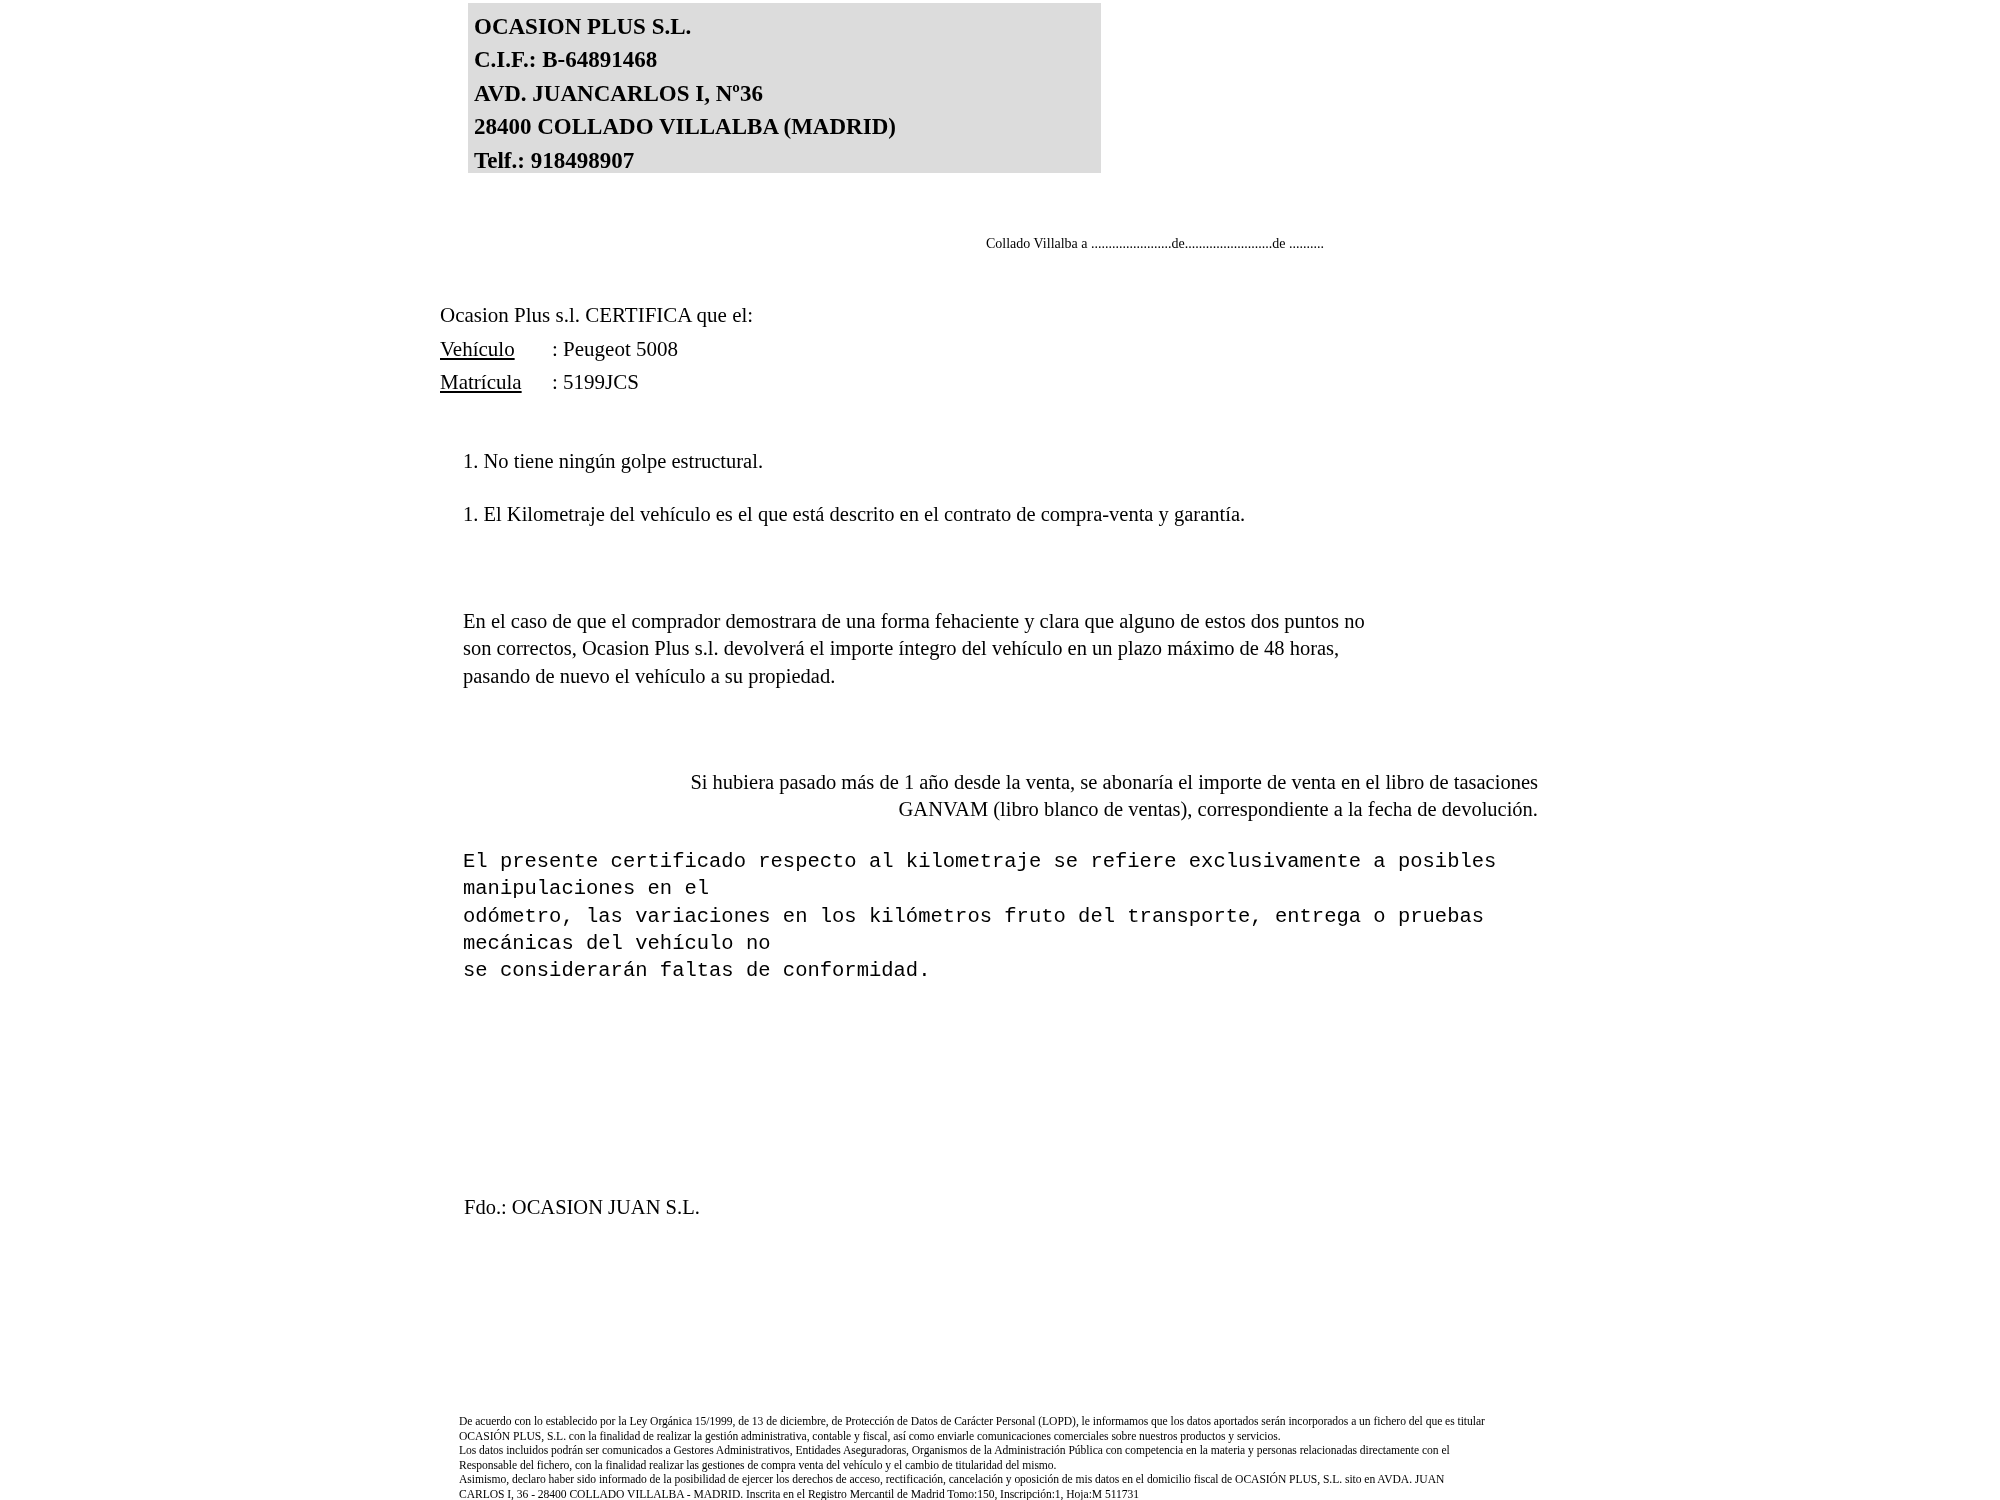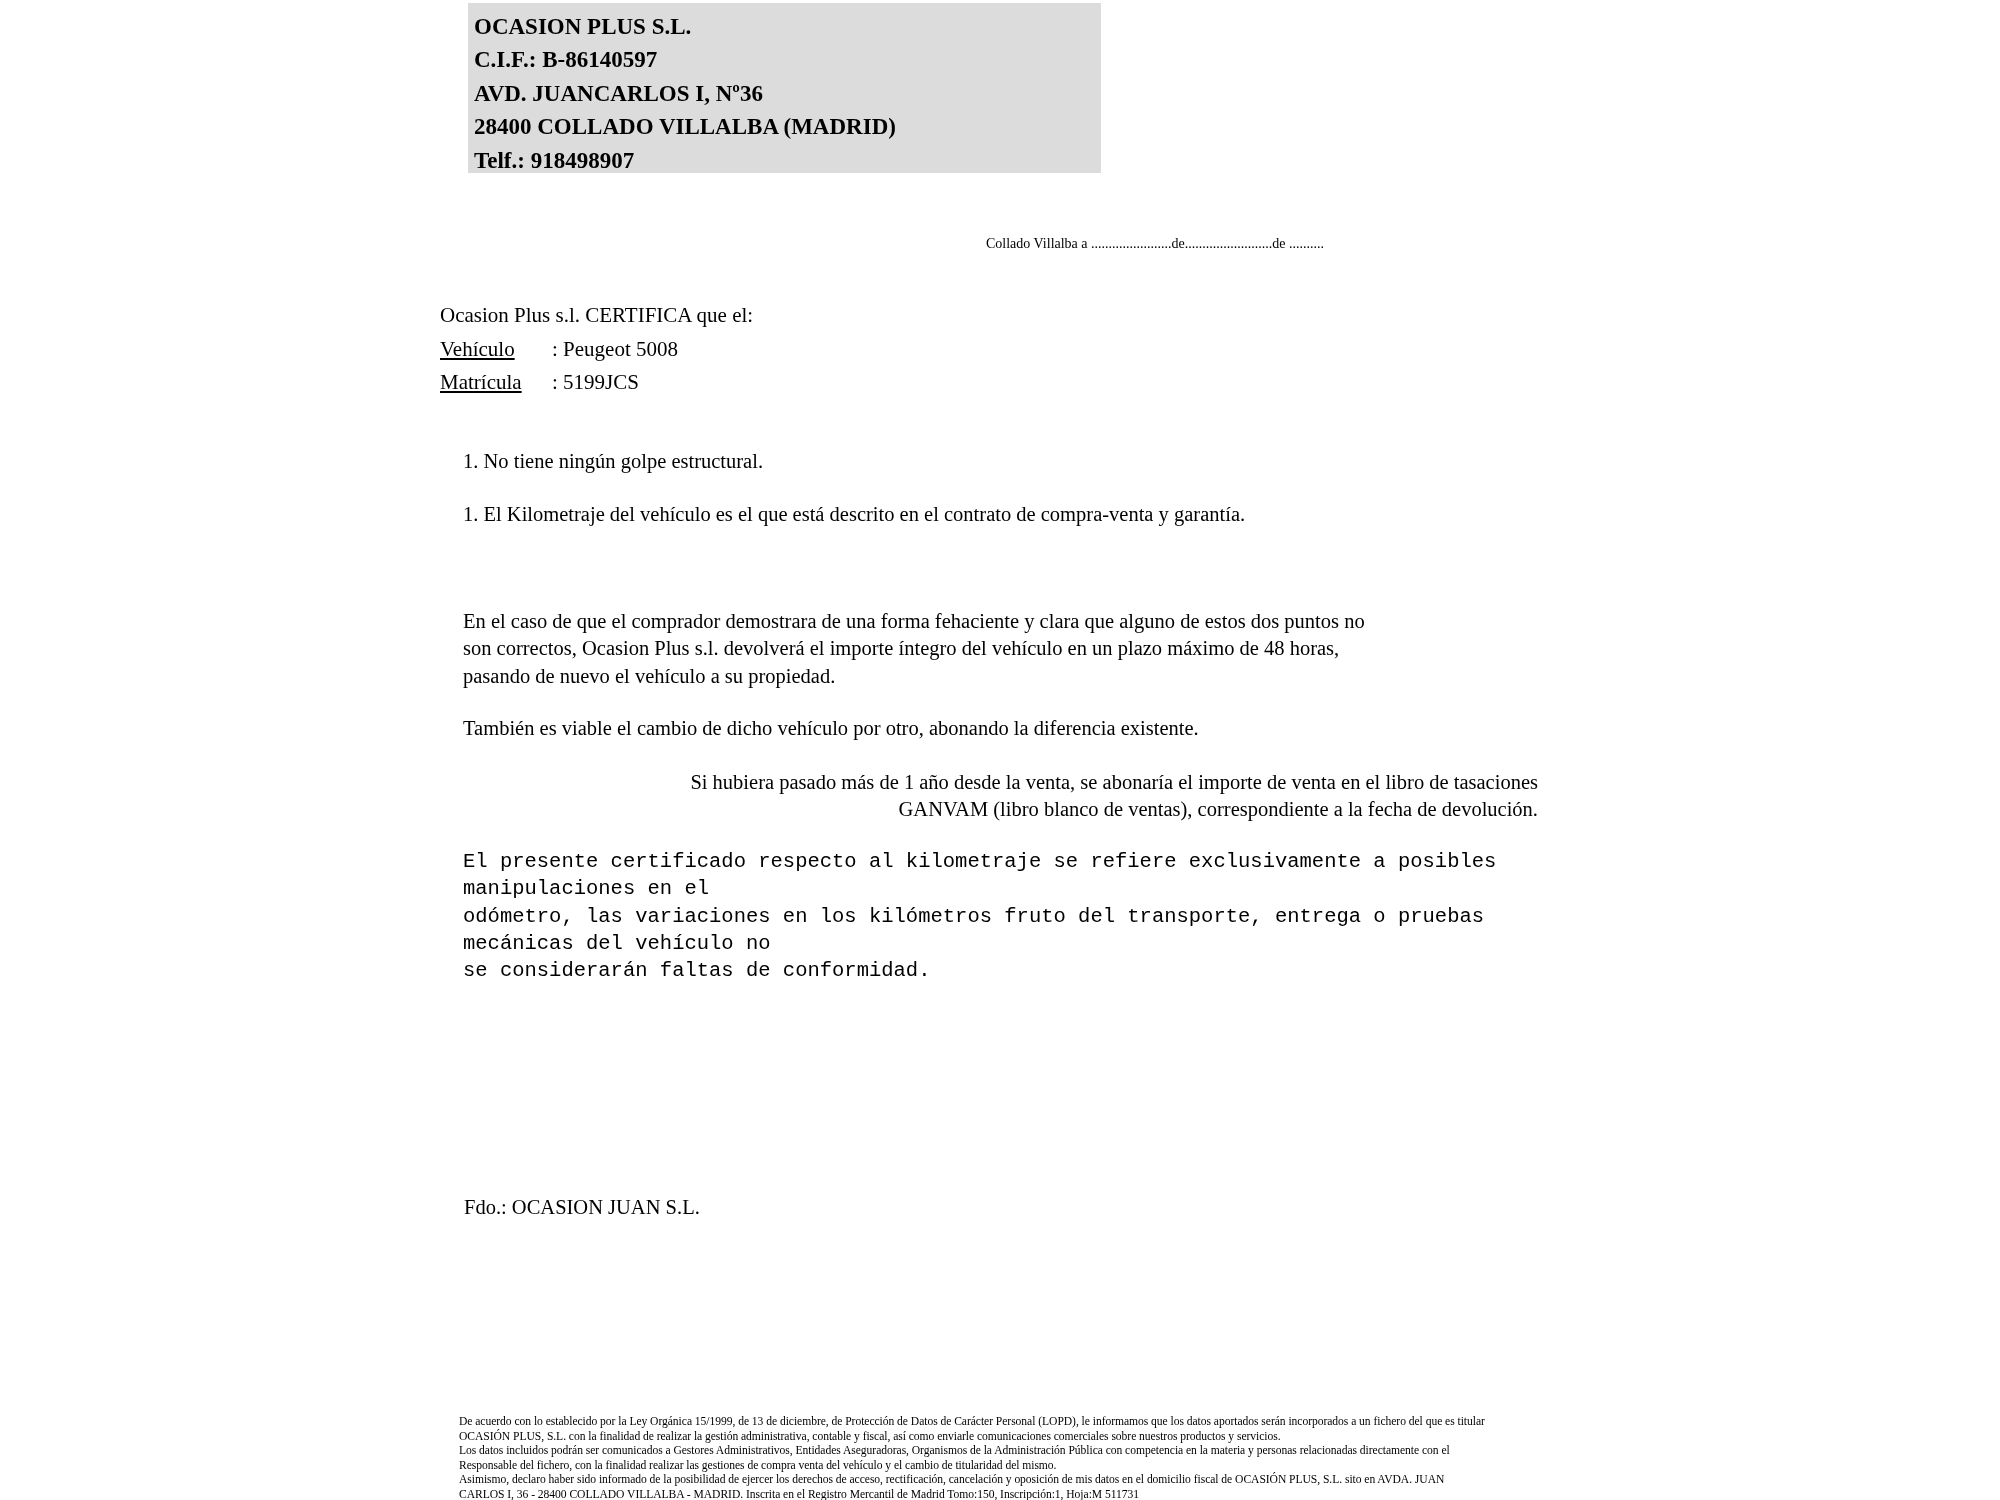--- a/index.html
+++ b/index.html
@@ -85,21 +85,21 @@
     white-space: pre;
   }
 </style>
 </head>
 <body>
 
 <div class="page">
 
   <div class="header-box">
     <div>OCASION PLUS S.L.</div>
-    <div>C.I.F.: B-86140597</div>
+    <div>C.I.F.: B-64891468</div>
     <div>AVD. JUANCARLOS I, Nº36</div>
     <div>28400 COLLADO VILLALBA (MADRID)</div>
     <div>Telf.: 918498907</div>
   </div>
 
   <div class="date-line">Collado Villalba a .......................de.........................de ..........</div>
 
   <div class="certify-block">
     <div>Ocasion Plus s.l. CERTIFICA que el:</div>
     <div>
@@ -109,21 +109,20 @@
       <span class="kv-label"><span class="u">Matrícula</span></span><span>: 5199JCS</span>
     </div>
   </div>
 
   <div class="txt point-1">1. No tiene ningún golpe estructural.</div>
   <div class="txt point-2">1. El Kilometraje del vehículo es el que está descrito en el contrato de compra-venta y garantía.</div>
 
   <div class="txt para-1">En el caso de que el comprador demostrara de una forma fehaciente y clara que alguno de estos dos puntos no
 son correctos, Ocasion Plus s.l. devolverá el importe íntegro del vehículo en un plazo máximo de 48 horas,
 pasando de nuevo el vehículo a su propiedad.</div>
-  <div class="txt para-2">También es viable el cambio de dicho vehículo por otro, abonando la diferencia existente.</div>
   <div class="txt para-3">Si hubiera pasado más de 1 año desde la venta, se abonaría el importe de venta en el libro de tasaciones
 GANVAM (libro blanco de ventas), correspondiente a la fecha de devolución.</div>
   <div class="txt para-4">El presente certificado respecto al kilometraje se refiere exclusivamente a posibles manipulaciones en el
 odómetro, las variaciones en los kilómetros fruto del transporte, entrega o pruebas mecánicas del vehículo no
 se considerarán faltas de conformidad.</div>
 
   <div class="signature-line">Fdo.: OCASION JUAN S.L.</div>
 
   <div class="legal-footer">De acuerdo con lo establecido por la Ley Orgánica 15/1999, de 13 de diciembre, de Protección de Datos de Carácter Personal (LOPD), le informamos que los datos aportados serán incorporados a un fichero del que es titular
 OCASIÓN PLUS, S.L. con la finalidad de realizar la gestión administrativa, contable y fiscal, así como enviarle comunicaciones comerciales sobre nuestros productos y servicios.

